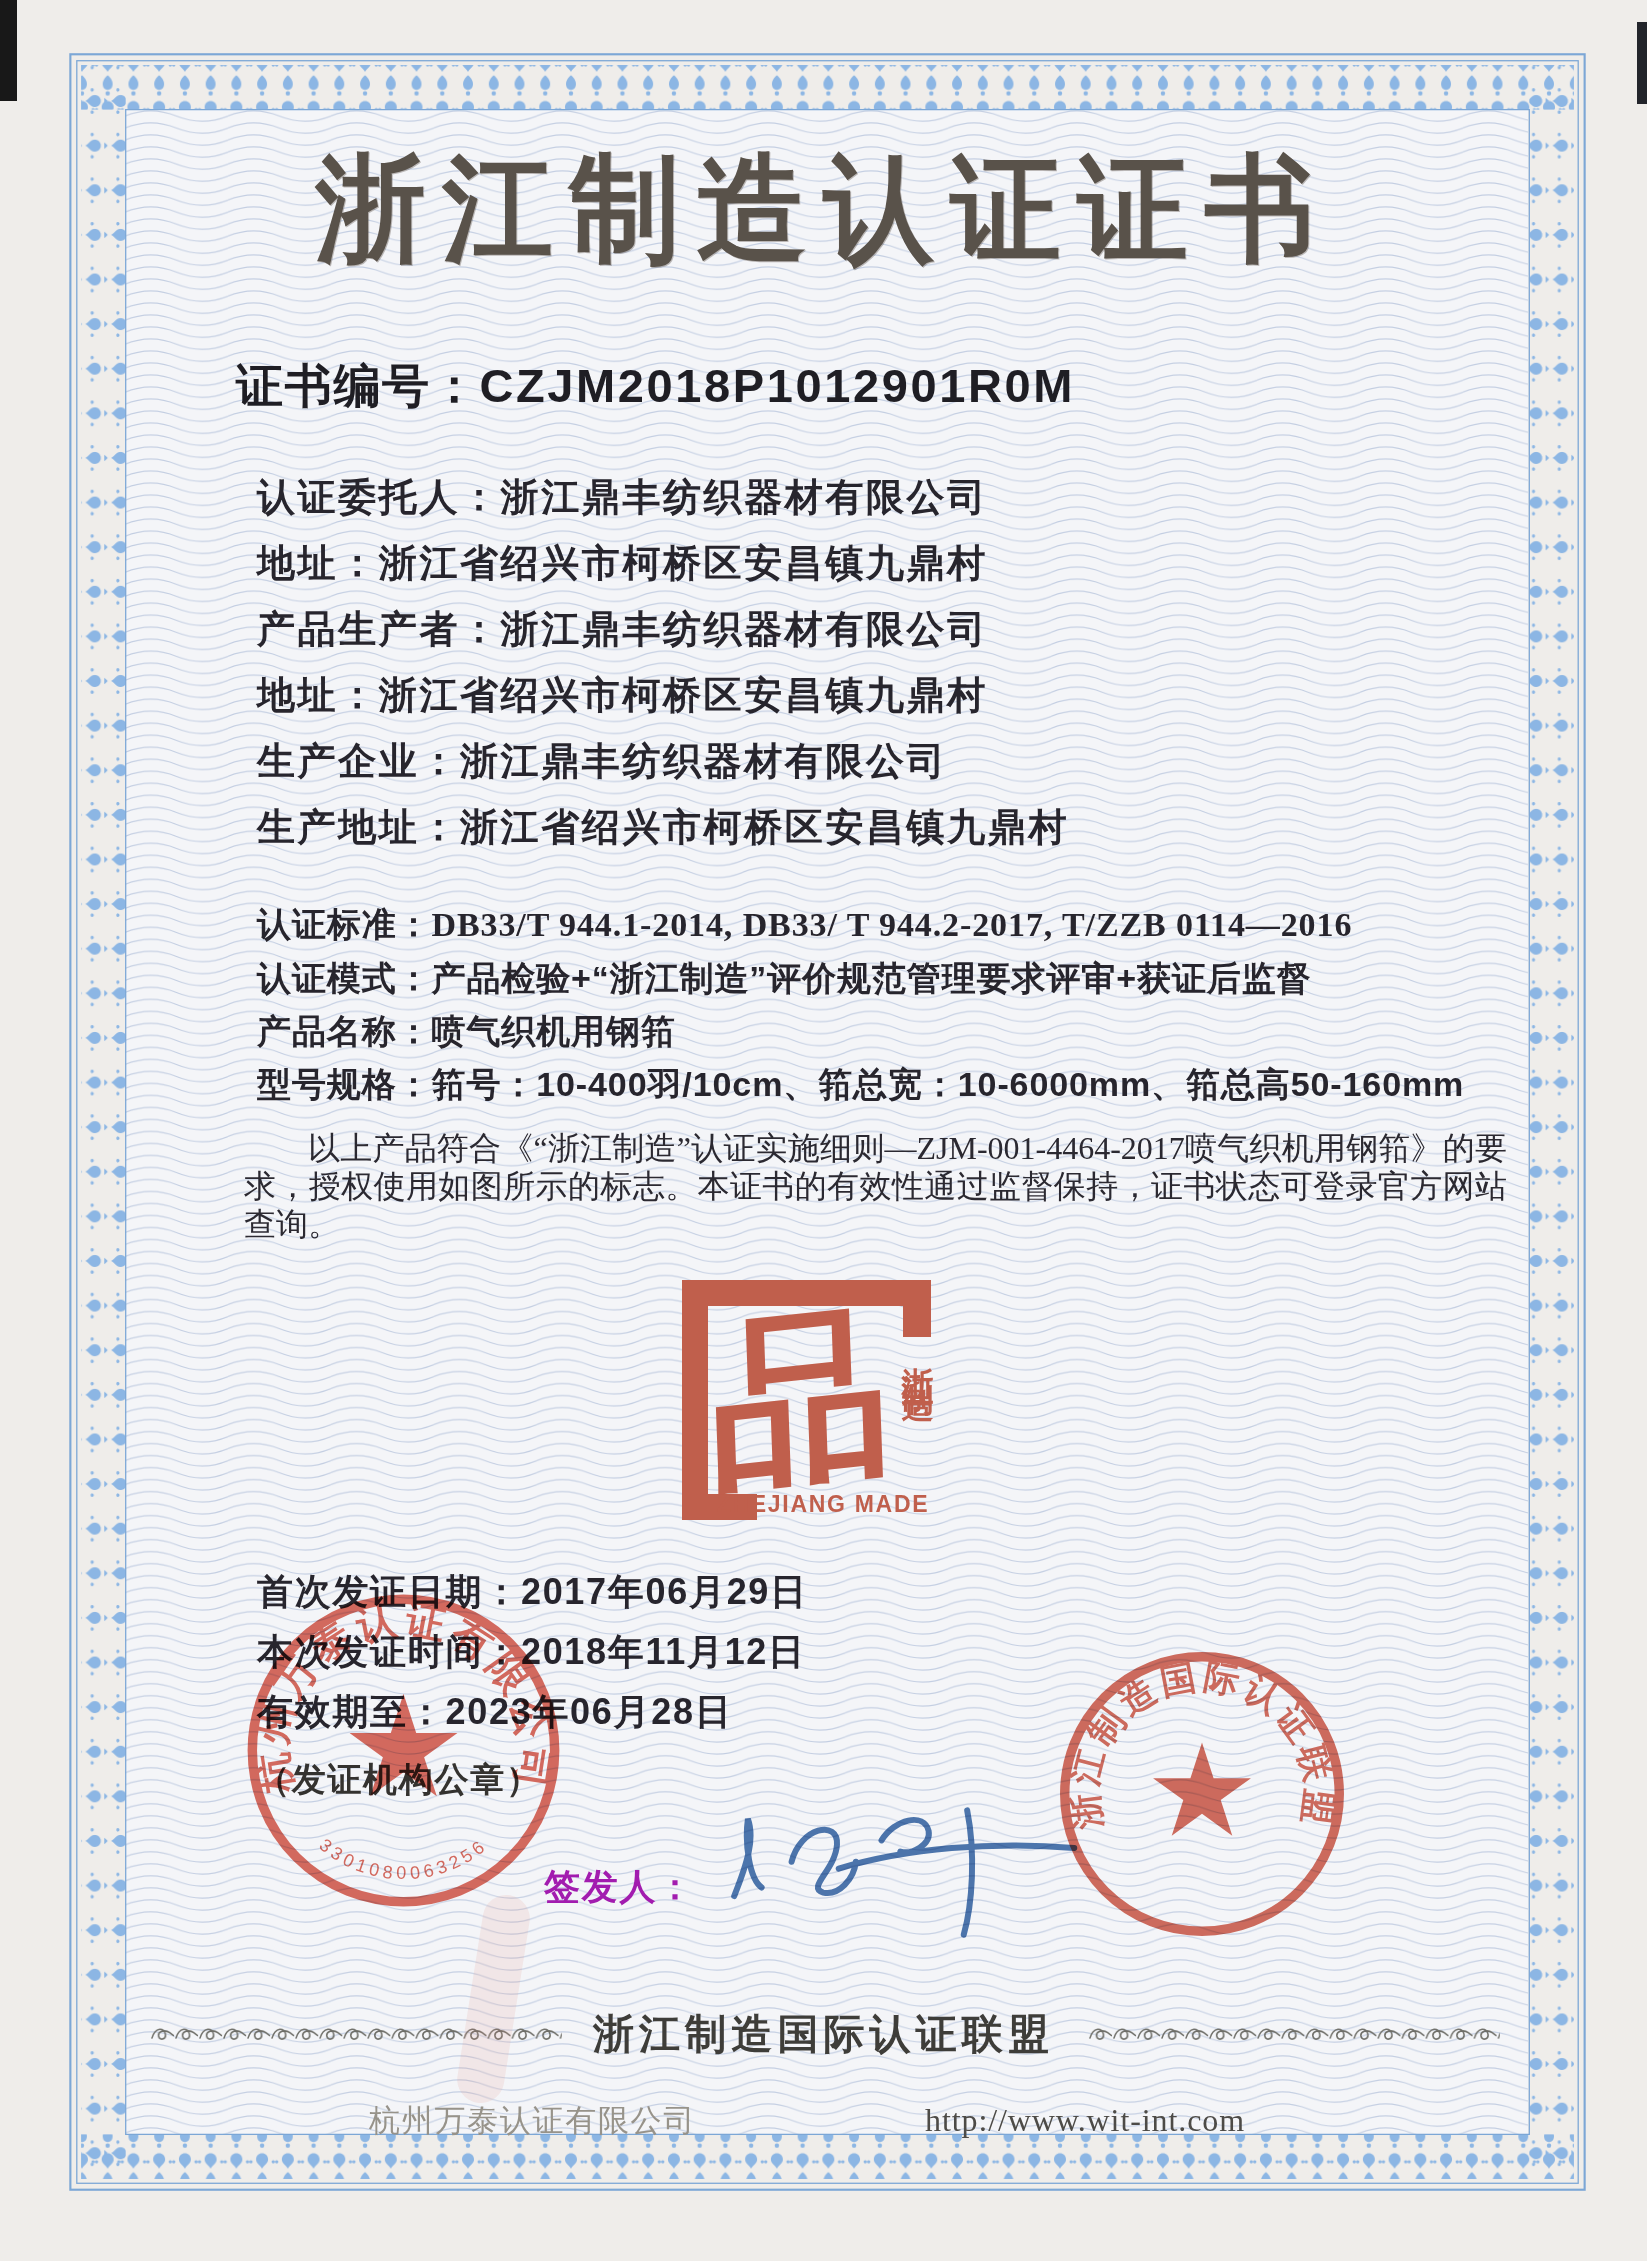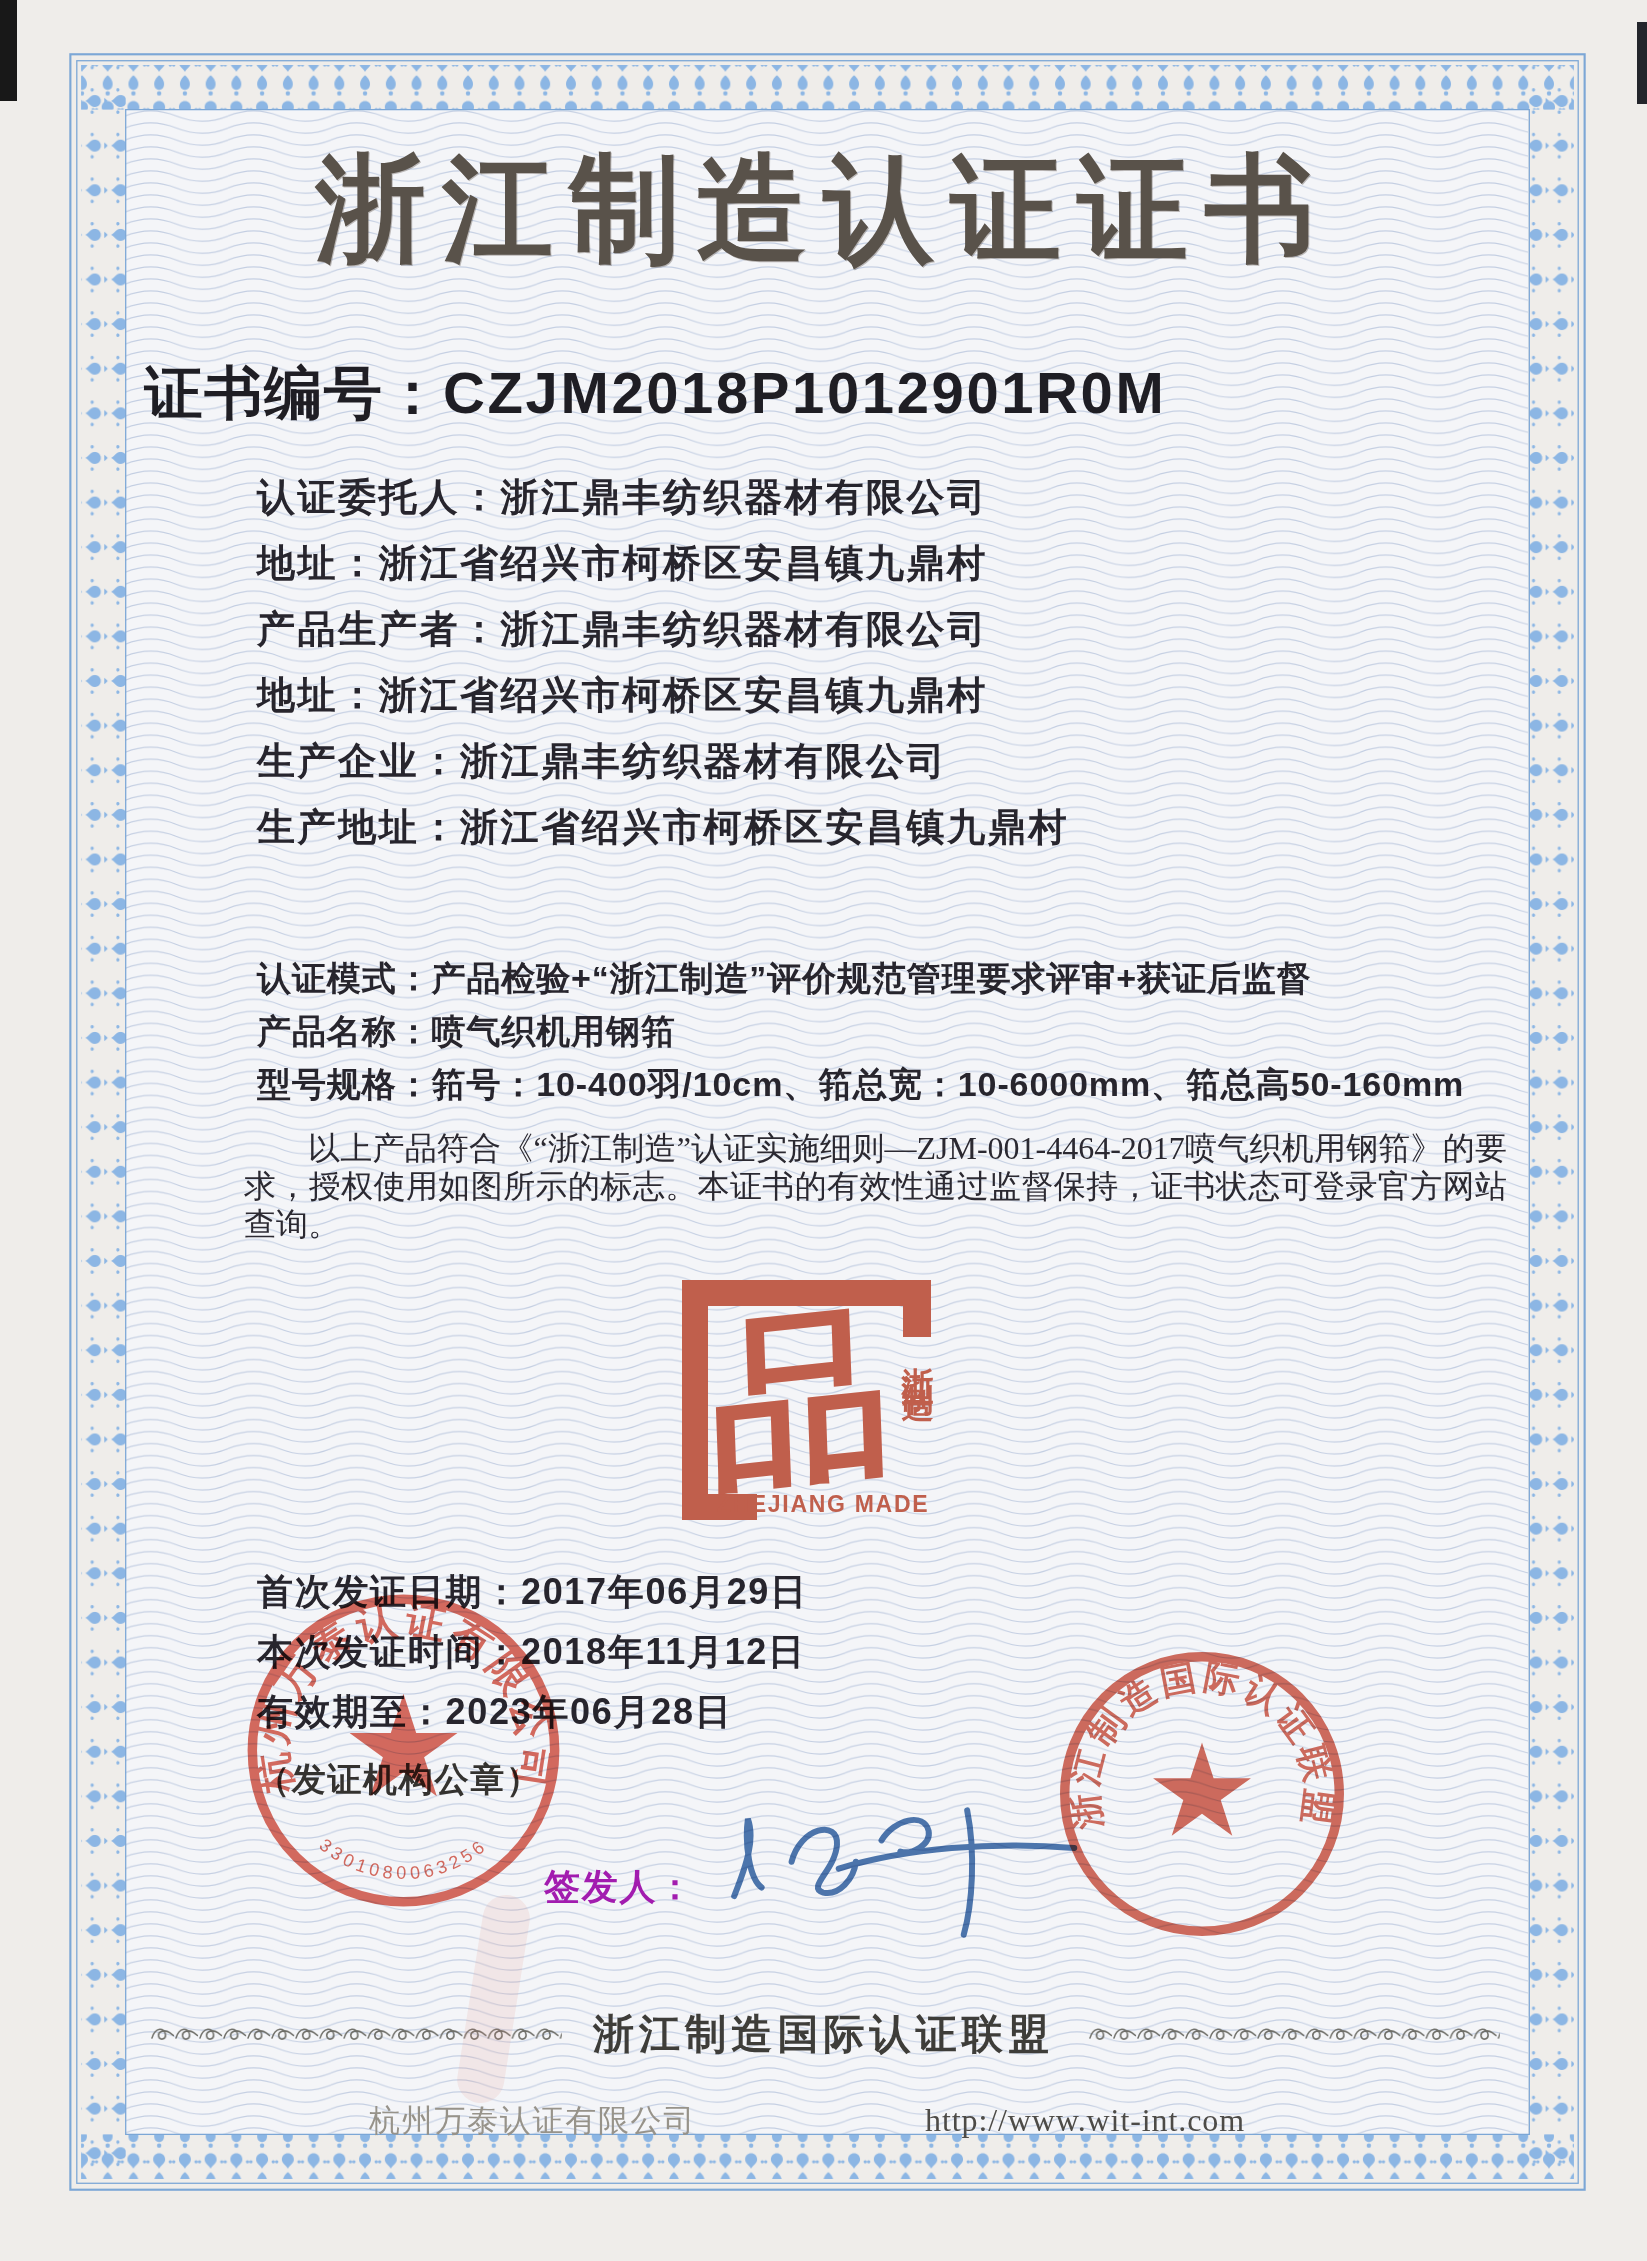--- a/index.html
+++ b/index.html
@@ -10,21 +10,21 @@
   .scan-edge-r{position:absolute;right:0;top:22px;width:10.3px;height:82px;background:#23252b;}
   
   .frame{position:absolute;left:69px;top:53px;z-index:1;}
   .inner{position:absolute;left:125px;top:110px;width:1403px;height:2024px;background:#f4f5f8;z-index:0;}
   .inner svg{position:absolute;left:0;top:0;}
   
   .abs{position:absolute;z-index:2;}
   .title{left:0;top:136px;width:1647px;text-align:center;font-family:"DejaVu Serif",serif;
          font-weight:bold;font-size:110px;letter-spacing:17px;color:#59524a;
          transform:scaleY(1.06);text-shadow:0.9px 0.9px 0 rgba(80,70,60,.35);white-space:nowrap;}
-  .certno{left:0;top:355px;width:1311px;text-align:center;font-weight:bold;font-size:58px;
+  .certno{left:0;top:355px;width:1311px;text-align:center;font-weight:bold;font-size:47px;
           color:#1f1e24;letter-spacing:1.7px;white-space:nowrap;}
   .certno .latin{font-family:"Liberation Sans",sans-serif;letter-spacing:2.6px;}
   .row{left:257px;white-space:nowrap;font-weight:bold;color:#27252d;}
   .field{font-size:38px;letter-spacing:2.6px;font-family:Liberation Serif, serif;}
   .spec{font-size:34px;letter-spacing:0.9px;}
   .spec .serifval{font-family:"Liberation Serif",serif;font-weight:bold;}
   .statement{left:244px;top:1129px;width:1263px;font-family:"Liberation Serif",serif;
              font-size:32px;line-height:38px;color:#2b2931;text-align:justify;text-indent:2em;}
   .date-row{font-size:36px;letter-spacing:1.7px;}
   .seal-note{left:256px;top:1757px;font-size:34px;font-weight:bold;color:#34322f;letter-spacing:1.7px;}
@@ -116,20 +116,21 @@
     <span>证书编号：</span><span class="latin">CZJM2018P1012901R0M</span>
   </div>
 
   <div class="abs row field" style="top:472px"><span>认证委托人：</span><span>浙江鼎丰纺织器材有限公司</span></div>
   <div class="abs row field" style="top:538px"><span>地址：</span><span>浙江省绍兴市柯桥区安昌镇九鼎村</span></div>
   <div class="abs row field" style="top:604px"><span>产品生产者：</span><span>浙江鼎丰纺织器材有限公司</span></div>
   <div class="abs row field" style="top:670px"><span>地址：</span><span>浙江省绍兴市柯桥区安昌镇九鼎村</span></div>
   <div class="abs row field" style="top:736px"><span>生产企业：</span><span>浙江鼎丰纺织器材有限公司</span></div>
   <div class="abs row field" style="top:802px"><span>生产地址：</span><span>浙江省绍兴市柯桥区安昌镇九鼎村</span></div>
 
+  <div class="abs row spec" style="top:902px"><span>认证标准：</span><span class="serifval">DB33/T 944.1-2014, DB33/ T 944.2-2017, T/ZZB 0114—2016</span></div>
   <div class="abs row spec" style="top:956px"><span>认证模式：</span><span>产品检验+“浙江制造”评价规范管理要求评审+获证后监督</span></div>
   <div class="abs row spec" style="top:1009px"><span>产品名称：</span><span>喷气织机用钢筘</span></div>
   <div class="abs row spec" style="top:1062px"><span>型号规格：</span><span>筘号：10-400羽/10cm、筘总宽：10-6000mm、筘总高50-160mm</span></div>
 
   <div class="abs statement">以上产品符合《“浙江制造”认证实施细则—ZJM-001-4464-2017喷气织机用钢筘》的要求，授权使用如图所示的标志。本证书的有效性通过监督保持，证书状态可登录官方网站查询。</div>
 
   <div class="abs logo">
     <div class="bar bar-left"></div>
     <div class="bar bar-top"></div>
     <div class="bar bar-rstub"></div>

